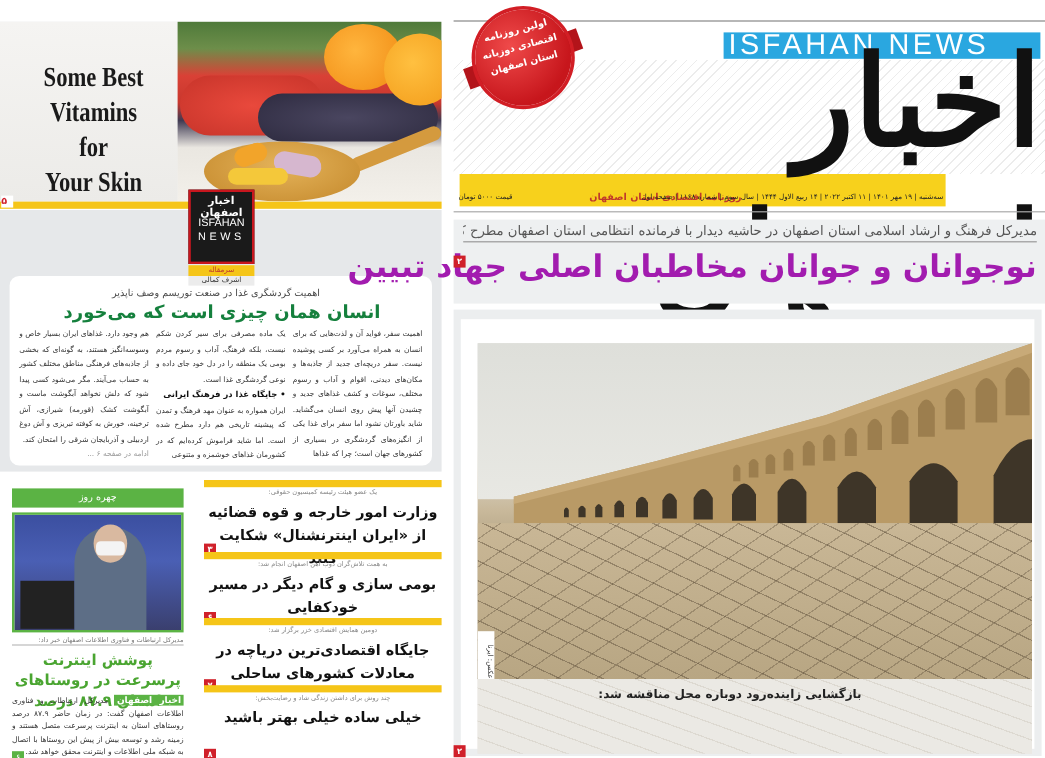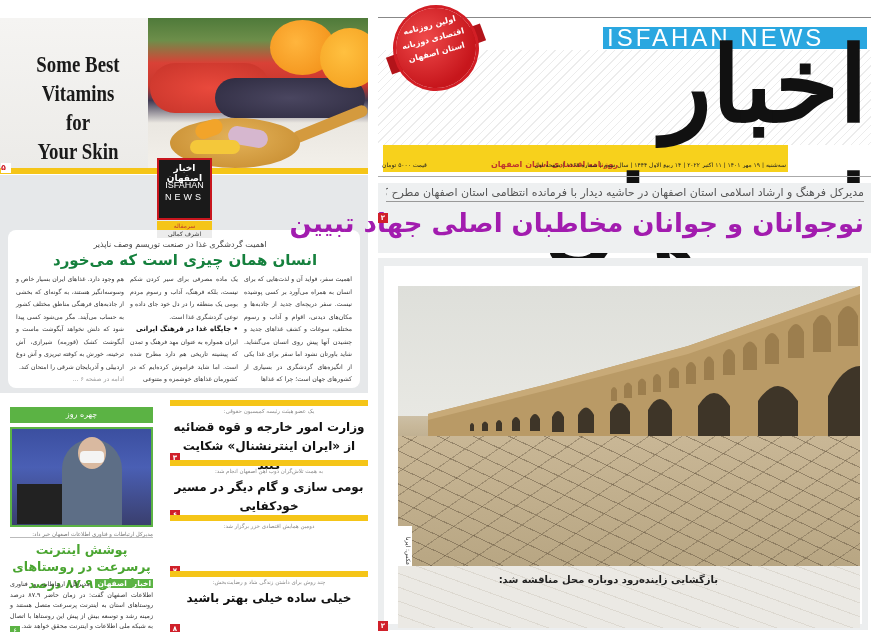--- a/index.html
+++ b/index.html
@@ -255,19 +255,20 @@
   <div class="abs news-title rtl" style="top:20px">وزارت امور خارجه و قوه قضائیه از «ایران اینترنشنال» شکایت کنند</div>
   <div class="abs page-num news-page" style="top:55px">۳</div>
 
   <div class="abs news-bar" style="top:62px"></div>
   <div class="abs news-kicker rtl" style="top:70px">به همت تلاش‌گران ذوب آهن اصفهان انجام شد:</div>
   <div class="abs news-title rtl" style="top:80px">بومی سازی و گام دیگر در مسیر خودکفایی</div>
   <div class="abs page-num news-page" style="top:112px">۶</div>
 
   <div class="abs news-bar" style="top:117px"></div>
   <div class="abs news-kicker rtl" style="top:125px">دومین همایش اقتصادی خزر برگزار شد:</div>
+  <div class="abs news-title rtl" style="top:135px">جایگاه اقتصادی‌ترین دریاچه در معادلات کشورهای ساحلی</div>
   <div class="abs page-num news-page" style="top:168px">۷</div>
 
   <div class="abs news-bar" style="top:173px"></div>
   <div class="abs news-kicker rtl" style="top:181px">چند روش برای داشتن زندگی شاد و رضایت‌بخش:</div>
   <div class="abs news-title rtl" style="top:191px">خیلی ساده خیلی بهتر باشید</div>
   <div class="abs page-num news-page" style="top:226px">۸</div>
 </div>
 
 </body></html>

